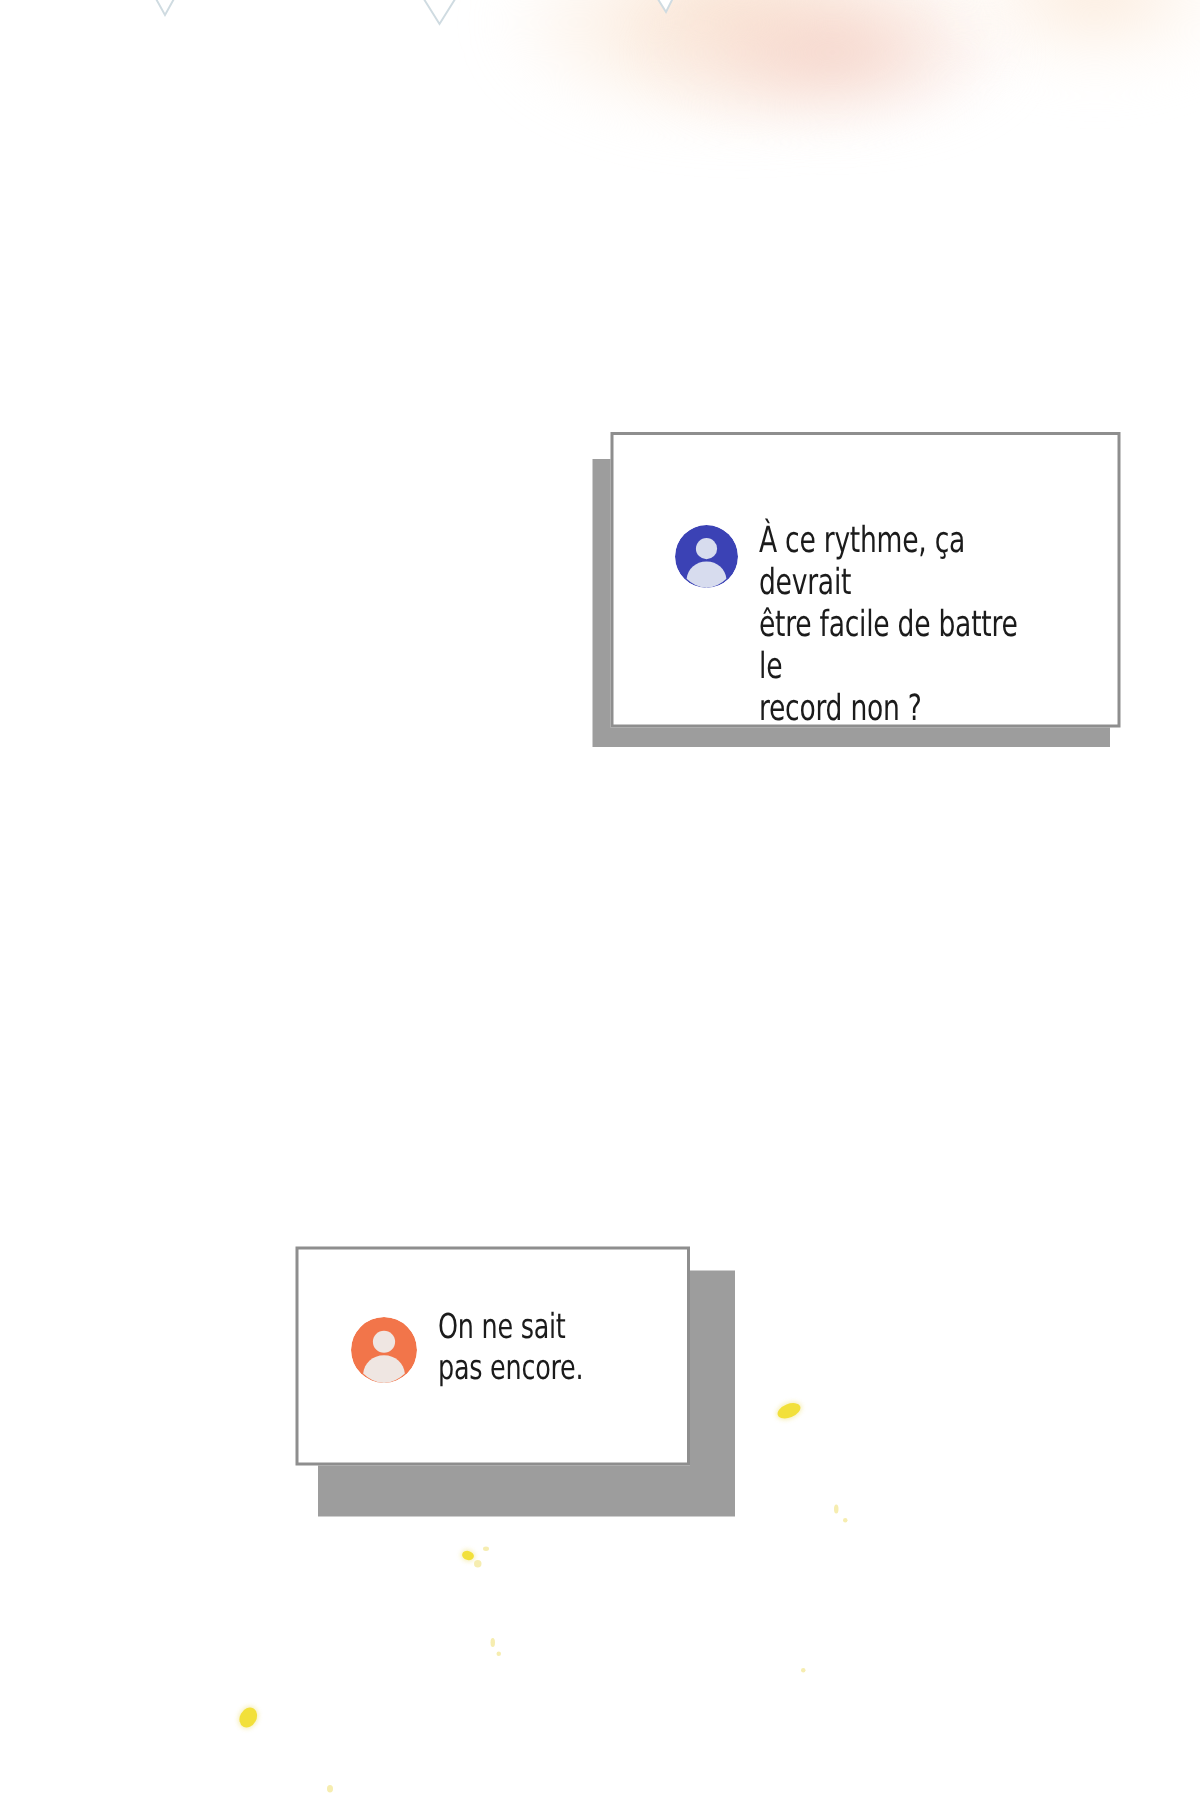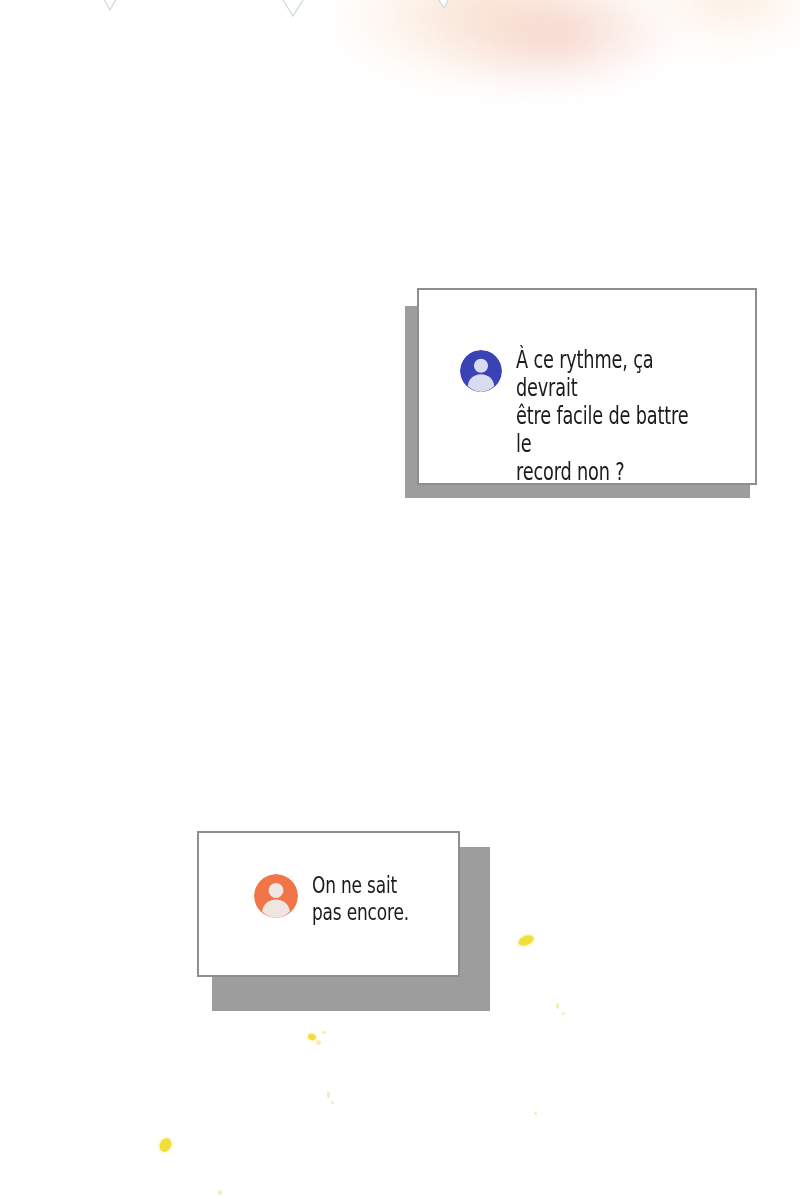--- a/index.html
+++ b/index.html
@@ -95,40 +95,40 @@
     font-family: "DejaVu Sans Condensed", "Liberation Sans Narrow",
                  "Liberation Sans", sans-serif;
     font-weight: 400;
     white-space: pre-line;
     letter-spacing: -0.2px;
     transform: scaleX(0.82);
     transform-origin: left top;
   }
 
   
-  #bubble-blue-wrap { left: 405px; top: 288px; width: 360px; height: 215px; }
+  #bubble-blue-wrap { left: 395px; top: 288px; width: 360px; height: 215px; }
   #bubble-blue-wrap .bubble-shadow { left: 0px;  top: 18px; width: 345px; height: 192px; }
   #bubble-blue-wrap .bubble-box    { left: 12px; top: 0px;  width: 340px; height: 197px; }
   #bubble-blue-wrap .bubble-inner  { left: 55px; top: 58px; width: 275px; }
   #bubble-blue-wrap .avatar        { width: 42px; height: 42px; margin-top: 4px; }
   #bubble-blue-wrap .bubble-text   { font-size: 24px; line-height: 28px; width: 280px; }
 
   
   #bubble-green-wrap { left: 94px; top: 710px; width: 300px; height: 175px; }
   #bubble-green-wrap .bubble-shadow { left: 8px; top: 14px; width: 275px; height: 158px; }
   #bubble-green-wrap .bubble-box    { left: 0px; top: 0px;  width: 269px; height: 156px; }
   #bubble-green-wrap .bubble-inner  { left: 40px; top: 42px; width: 220px; }
   #bubble-green-wrap .avatar        { width: 44px; height: 44px; margin-top: 2px; }
   #bubble-green-wrap .bubble-text   { font-size: 23px; line-height: 27px; width: 230px; }
 
   
   #bubble-orange-wrap { left: 197px; top: 831px; width: 300px; height: 175px; }
   #bubble-orange-wrap .bubble-shadow { left: 15px; top: 16px; width: 278px; height: 164px; }
   #bubble-orange-wrap .bubble-box    { left: 0px;  top: 0px;  width: 263px; height: 146px; }
-  #bubble-orange-wrap .bubble-inner  { left: 57px; top: 41px; width: 210px; }
+  #bubble-orange-wrap .bubble-inner  { left: 37px; top: 41px; width: 210px; align-items: center; }
   #bubble-orange-wrap .avatar        { width: 44px; height: 44px; margin-top: 2px; }
   #bubble-orange-wrap .bubble-text   { font-size: 23px; line-height: 27px; width: 220px; }
 
   
   .petal {
     position: absolute;
     background: #f2e03a;
     border-radius: 50%;
     pointer-events: none;
   }

